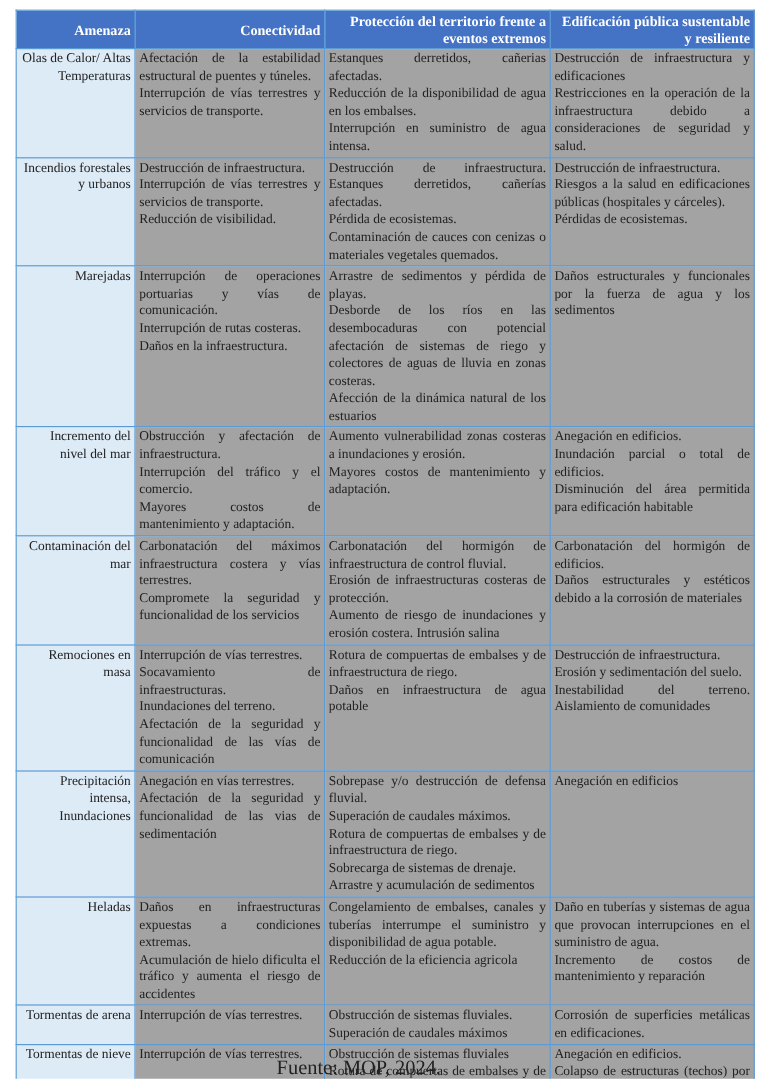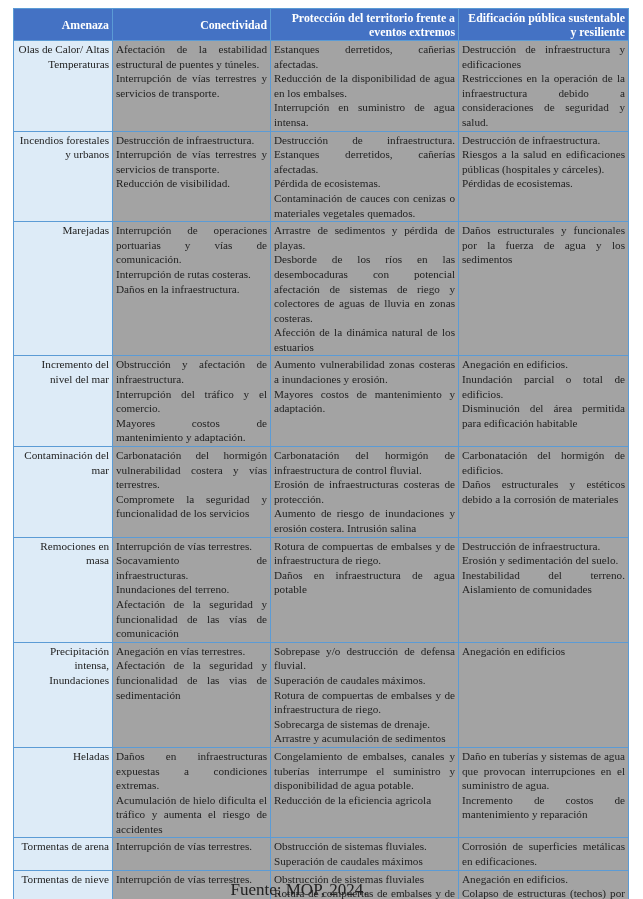--- a/index.html
+++ b/index.html
@@ -151,21 +151,21 @@
           </td>
           <td class="cell">
             <span class="line">Anegación en edificios.</span>
             <span class="line">Inundación parcial o total de edificios.</span>
             <span class="line">Disminución del área permitida para edificación habitable</span>
           </td>
         </tr>
         <tr>
           <td class="threat">Contaminación del mar</td>
           <td class="cell">
-            <span class="line">Carbonatación del hormigón vulnerabilidad costera y vías terrestres.</span>
+            <span class="line">Carbonatación del máximos infraestructura costera y vías terrestres.</span>
             <span class="line">Compromete la seguridad y funcionalidad de los servicios</span>
           </td>
           <td class="cell">
             <span class="line">Carbonatación del hormigón de infraestructura de control fluvial.</span>
             <span class="line">Erosión de infraestructuras costeras de protección.</span>
             <span class="line">Aumento de riesgo de inundaciones y erosión costera. Intrusión salina</span>
           </td>
           <td class="cell">
             <span class="line">Carbonatación del hormigón de edificios.</span>
             <span class="line">Daños estructurales y estéticos debido a la corrosión de materiales</span>

